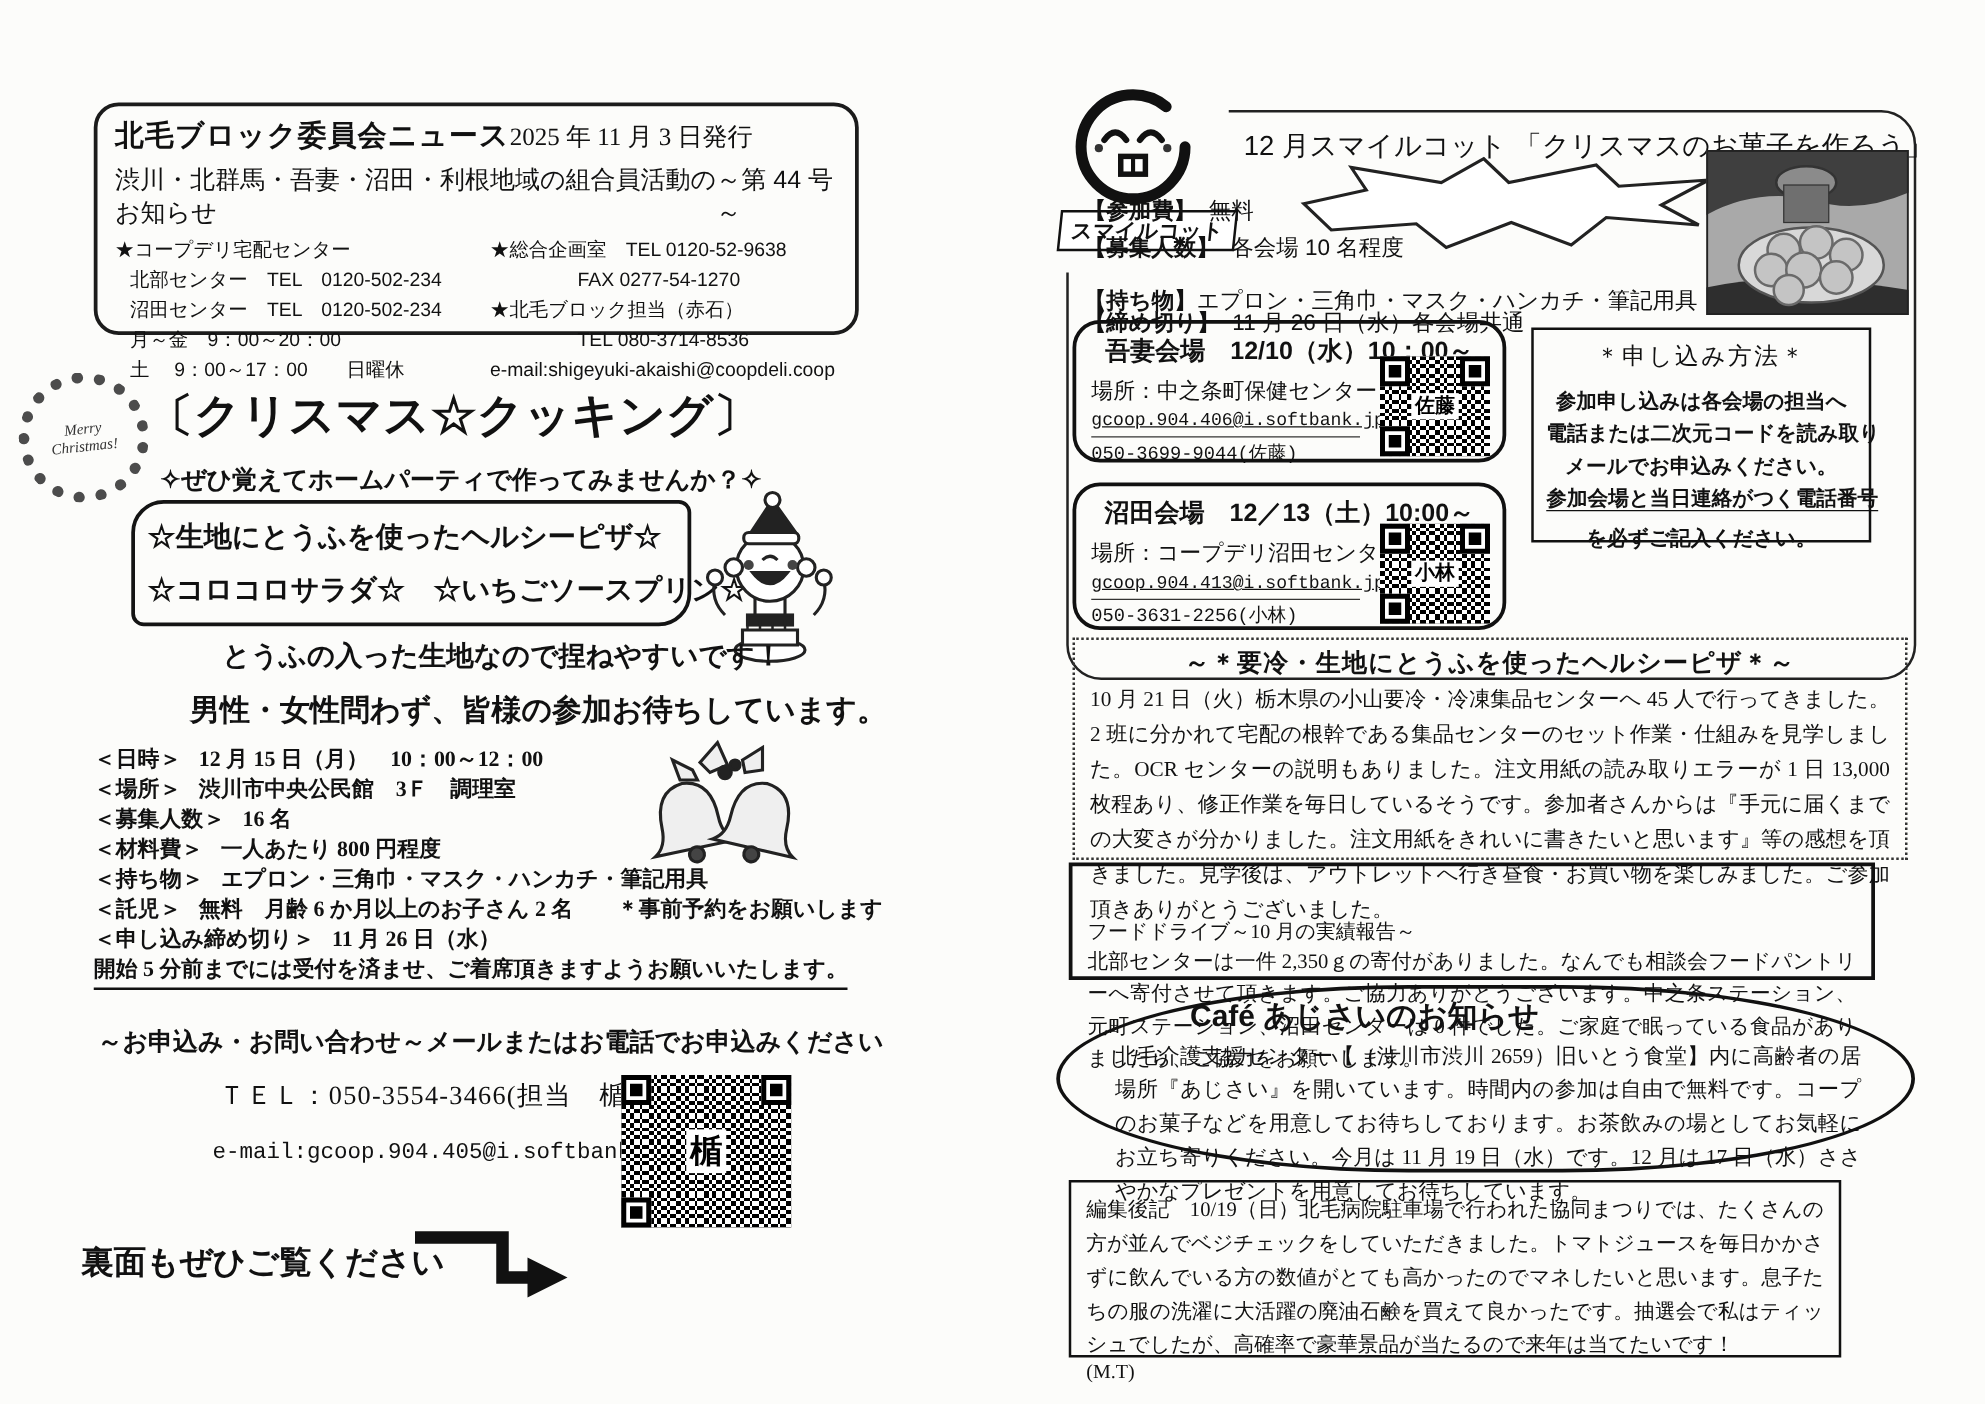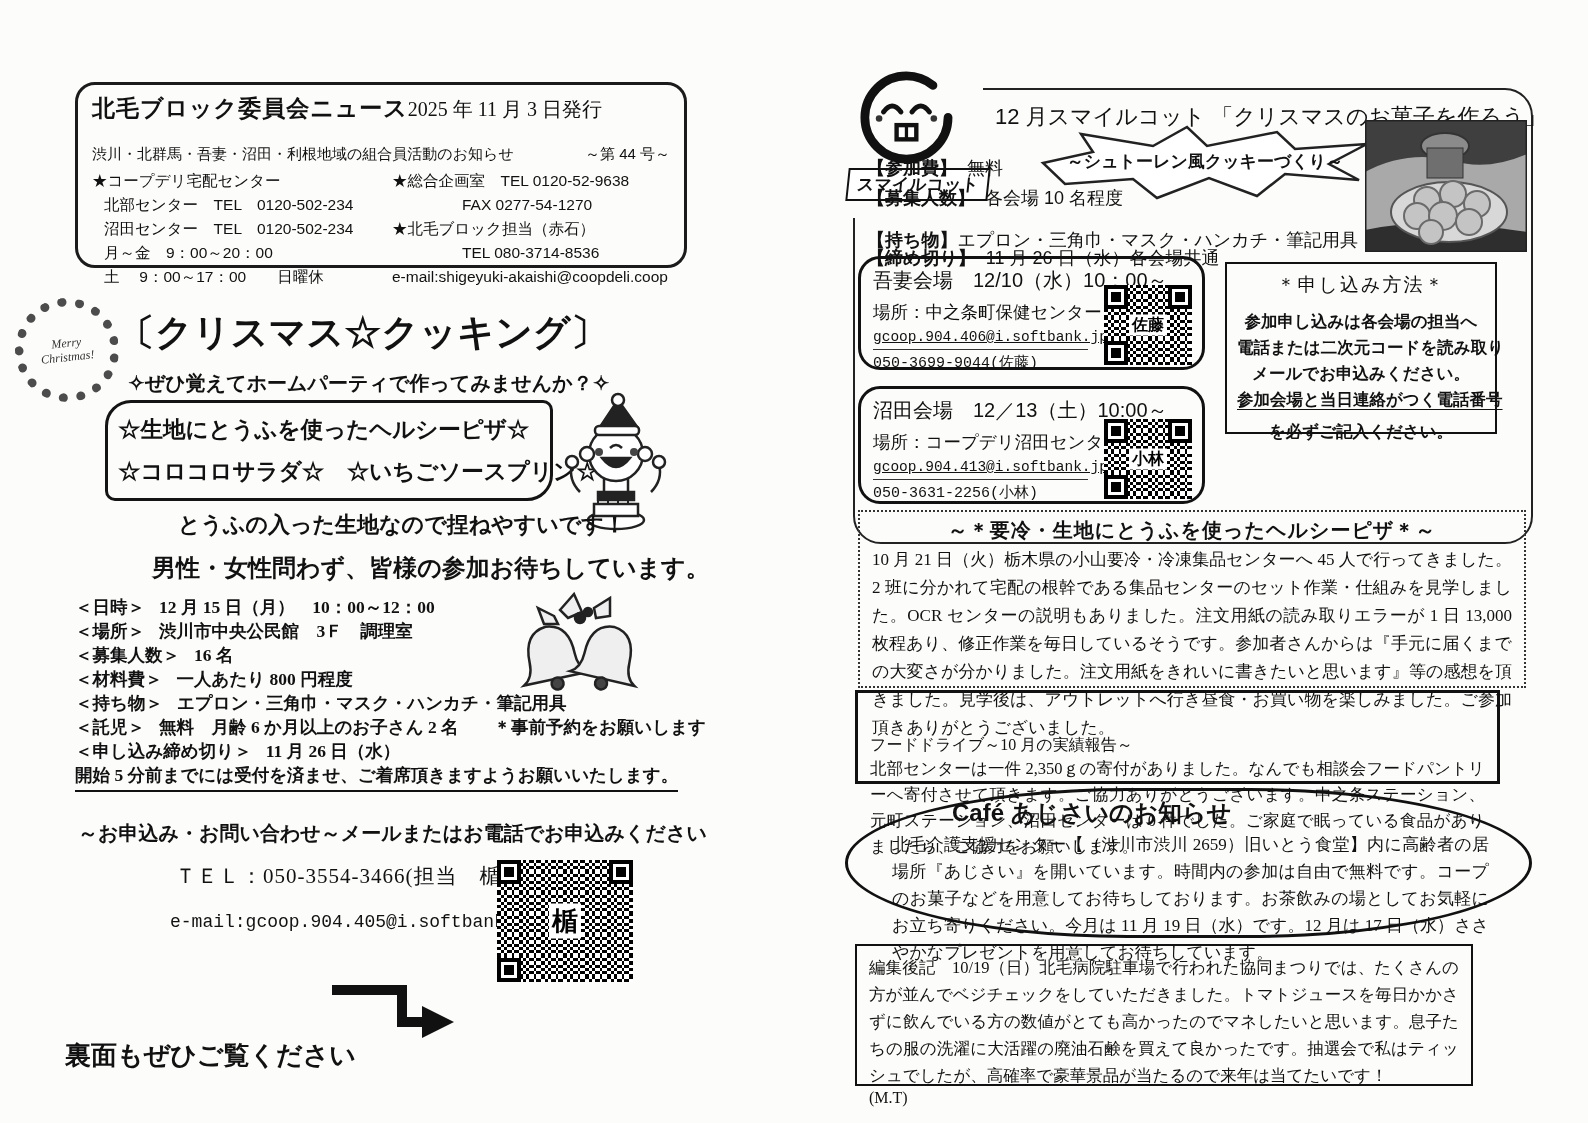--- a/index.html
+++ b/index.html
@@ -9,21 +9,21 @@
   .mono{font-family:"Liberation Mono",monospace;}
   .b{font-weight:bold;}
   .u{text-decoration:underline;text-underline-offset:4px;}
   .page{position:absolute;top:0;bottom:0;}
   
   #lp{left:60px;top:70px;width:650px;height:1050px;}
   .hdrbox{left:15px;top:12px;width:612px;height:186px;border:3px solid #1b1b1b;border-radius:20px;padding:8px 14px;box-sizing:border-box;}
   .hdr-row1{display:flex;justify-content:flex-start;align-items:baseline;}
   .hdr-title{font-size:23px;font-weight:bold;letter-spacing:1px;}
   .hdr-date{font-size:20px;font-family:"Liberation Serif",serif;}
-  .hdr-row2{display:flex;justify-content:space-between;font-size:15px;margin-top:21px;}
+  .hdr-row2{display:flex;justify-content:space-between;font-size:20px;margin-top:6px;}
   .hdr-cols{display:flex;margin-top:5px;font-size:15.5px;line-height:24px;}
   .hdr-col{white-space:nowrap;}
   .hdr-col.l{width:300px;}
   .hdr-col .ind{padding-left:12px;}
   .hdr-col .ctr{padding-left:70px;}
   .wreath{width:86px;height:86px;border:9px dotted #4c4c4c;border-radius:50%;display:flex;align-items:center;justify-content:center;transform:rotate(-6deg);}
   .wreath span{font-family:"Liberation Serif",serif;font-style:italic;font-size:12px;text-align:center;line-height:14px;color:#333;}
   .bigtitle{font-size:37px;font-weight:900;letter-spacing:0px;white-space:nowrap;}
   .tagline{font-size:20px;font-weight:bold;}
   .banner{left:45px;top:330px;width:448px;height:101px;border:3.5px solid #141414;border-radius:26px 10px 26px 10px;
@@ -54,21 +54,21 @@
   .bigbox{left:8px;top:28px;width:676px;height:452px;border:2.5px solid #222;border-radius:28px;}
   .logo-wrap{left:0px;top:0px;width:138px;height:158px;background:#fcfcfa;}
   .logo-label{position:absolute;left:2px;top:108px;border:2px solid #111;background:#fff;transform:skewX(-6deg);
               font-size:17px;font-weight:bold;padding:3px 8px;white-space:nowrap;}
   .sc-title{font-size:22px;white-space:nowrap;}
   .burst-wrap{left:190px;top:62px;width:340px;height:82px;}
   .burst-text{position:absolute;left:0;right:0;top:28px;text-align:center;font-size:17px;font-weight:600;}
   .inforow{position:absolute;left:22px;font-size:18px;white-space:nowrap;}
   .inforow .lab{font-weight:bold;margin-right:10px;}
   .venuebox{position:absolute;left:13px;width:347px;border:3px solid #111;border-radius:22px;padding:8px 12px;box-sizing:border-box;}
-  .v-line1{font-size:20px;font-weight:normal;white-space:nowrap;}
+  .v-line1{font-size:20px;font-weight:bold;white-space:nowrap;text-align:center;}
   .v-place{font-size:17.5px;margin-top:6px;white-space:nowrap;}
   .v-mail{font-size:14.5px;margin-top:5px;text-decoration:underline;white-space:nowrap;}
   .v-tel{font-size:15px;margin-top:4px;border-top:1.5px solid #333;padding-top:3px;width:215px;white-space:nowrap;}
   .appbox{left:380px;top:202px;width:272px;height:172px;border:2.5px solid #111;padding:8px 10px;box-sizing:border-box;text-align:center;}
   .app-title{font-size:19px;letter-spacing:2px;margin-bottom:10px;}
   .app-line{font-size:16.5px;font-weight:bold;line-height:26px;white-space:nowrap;}
   .reportbox{left:13px;top:450px;width:668px;height:178px;border:2.5px dotted #333;box-sizing:border-box;padding:5px 12px;}
   .rep-title{text-align:center;font-size:20px;font-weight:bold;font-family:"Liberation Serif",serif;letter-spacing:1px;}
   .rep-body{font-size:17px;font-family:"Liberation Serif",serif;line-height:28px;text-align:justify;margin-top:2px;}
   .fdbox{left:10px;top:630px;width:645px;height:94px;border:3px solid #111;box-sizing:border-box;padding:4px 12px;}
@@ -183,21 +183,21 @@
   <div class="abs tel-line" style="left:115px;top:792px;">ＴＥＬ：050-3554-3466(担当　楯)</div>
   <div class="abs email-line mono" style="left:110px;top:842px;">e-mail:gcoop.904.405@i.softbank.jp</div>
 
   <div class="qr" style="left:437px;top:790px;width:136px;height:122px;">
     <div class="f f1"></div>
     <div class="f f2"></div>
     <div class="f f3"></div>
     <span class="lbl" style="font-size:26px;">楯</span>
   </div>
 
-  <div class="abs backnote" style="left:5px;top:968px;">裏面もぜひご覧ください</div>
+  <div class="abs backnote" style="left:5px;top:922px;">裏面もぜひご覧ください</div>
   <svg class="abs" style="left:268px;top:908px;" width="130" height="64" viewBox="0 0 130 64">
     <path d="M4 12 H74 V44 H96" fill="none" stroke="#111" stroke-width="10"></path>
     <polygon points="94,28 126,44 94,60" fill="#111"></polygon>
   </svg>
 </div>
 
 <div class="page" id="rp">
 
   <div class="abs bigbox"></div>
 
@@ -212,21 +212,20 @@
     </svg>
     <span class="logo-label">スマイルコット</span>
   </div>
 
   <div class="abs sc-title" style="left:150px;top:42px;">12 月スマイルコット 「クリスマスのお菓子を作ろう」</div>
 
   <div class="abs burst-wrap">
     <svg width="340" height="82" viewBox="0 0 340 82" style="position:absolute;left:0;top:0;">
       <polygon points="8,41 58,30 46,12 118,24 152,5 172,24 242,10 260,27 332,22 294,42 324,58 250,52 222,74 174,56 122,76 98,57 30,62" fill="#fff" stroke="#222" stroke-width="2.5"></polygon>
     </svg>
-    <div class="burst-text">～シュトーレン風クッキーづくり～</div>
   </div>
 
   <svg class="abs" style="left:520px;top:60px;" width="162" height="132" viewBox="0 0 162 132">
     <rect width="162" height="132" fill="#a9a9a9"></rect>
     <path d="M0 0 H162 V34 Q120 52 86 40 Q40 30 0 52 Z" fill="#3f3f3f"></path>
     <path d="M0 110 Q60 96 162 112 V132 H0 Z" fill="#2e2e2e"></path>
     <ellipse cx="80" cy="26" rx="24" ry="13" fill="#8b8b8b" stroke="#333" stroke-width="2"></ellipse>
     <rect x="62" y="28" width="36" height="30" fill="#6f6f6f" stroke="#333"></rect>
     <ellipse cx="84" cy="92" rx="58" ry="30" fill="#d8d8d8" stroke="#555" stroke-width="2"></ellipse>
     <g fill="#c4c4c4" stroke="#6a6a6a" stroke-width="2">

